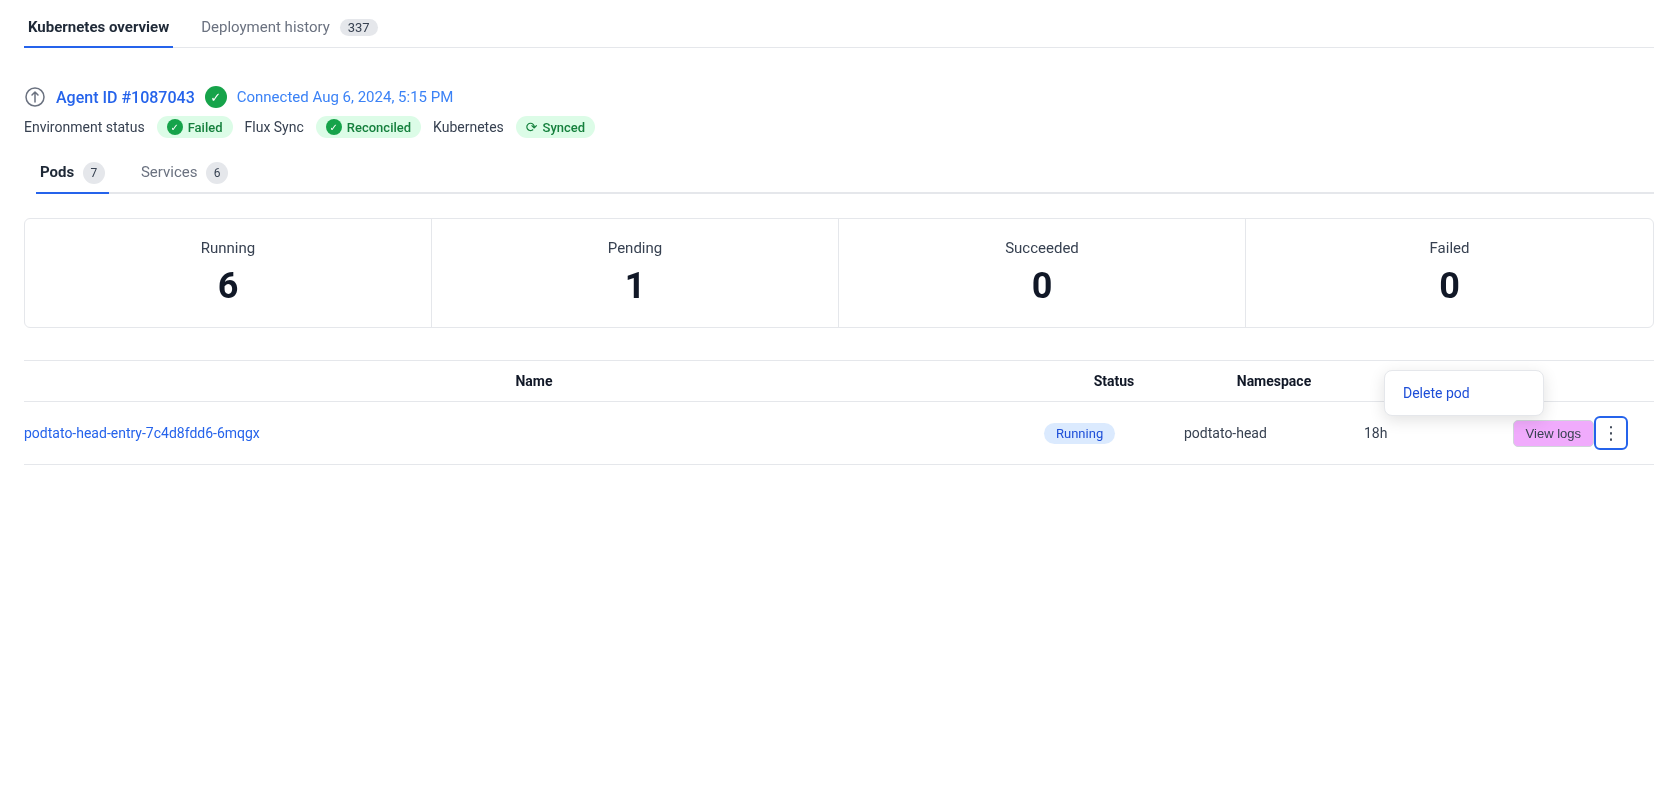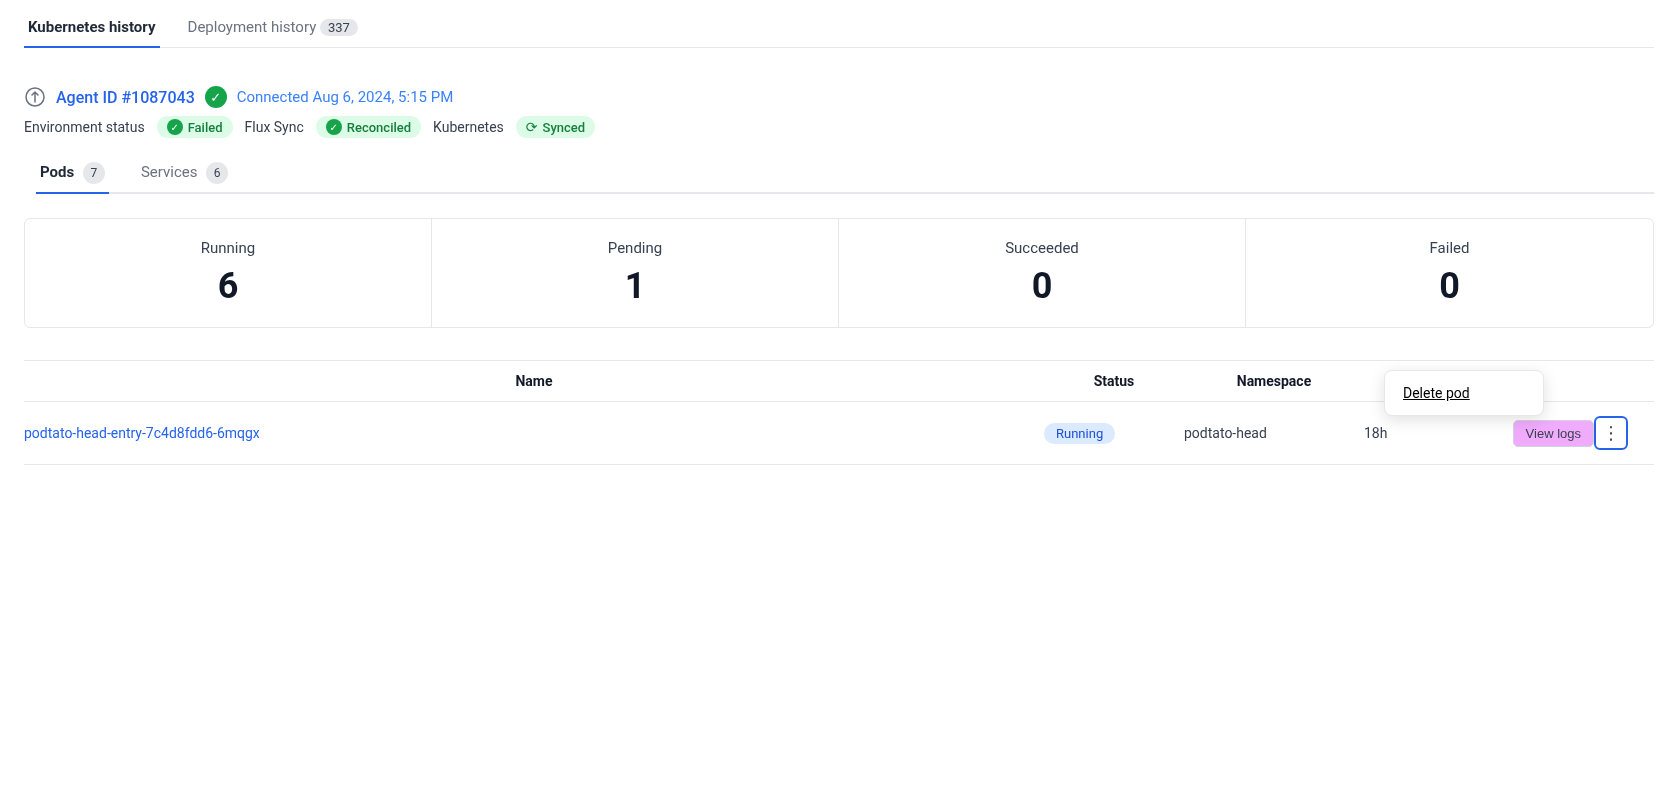--- a/index.html
+++ b/index.html
@@ -40,20 +40,21 @@
     }
     .tab-badge {
       display: inline-flex;
       align-items: center;
       justify-content: center;
       background: #e5e7eb;
       color: #374151;
       border-radius: 12px;
       padding: 1px 8px;
       font-size: 13px;
+      margin-left: 6px;
     }
 
     
     .agent-section {
       margin-bottom: 16px;
     }
     .agent-row {
       display: flex;
       align-items: center;
       gap: 10px;
@@ -281,32 +282,31 @@
       border-radius: 8px;
       box-shadow: 0 4px 16px rgba(0,0,0,0.12);
       padding: 4px 0;
       z-index: 100;
       min-width: 160px;
     }
     .popup-menu-item {
       padding: 10px 18px;
       font-size: 14px;
       cursor: pointer;
-      color: #000000;
-      text-decoration: underline;
+      color: #1d4ed8;
     }
   </style>
 </head>
 <body>
 
 <div class="page-container">
 
   <div class="tabs-bar">
     <div class="tab active">
-      <span>Kubernetes history</span>
+      <span>Kubernetes overview</span>
     </div>
     <div class="tab">
       <span>Deployment history</span>
       <span class="tab-badge">337</span>
     </div>
   </div>
 
   <div class="agent-section">
     <div class="agent-row">
       <span class="agent-icon">

